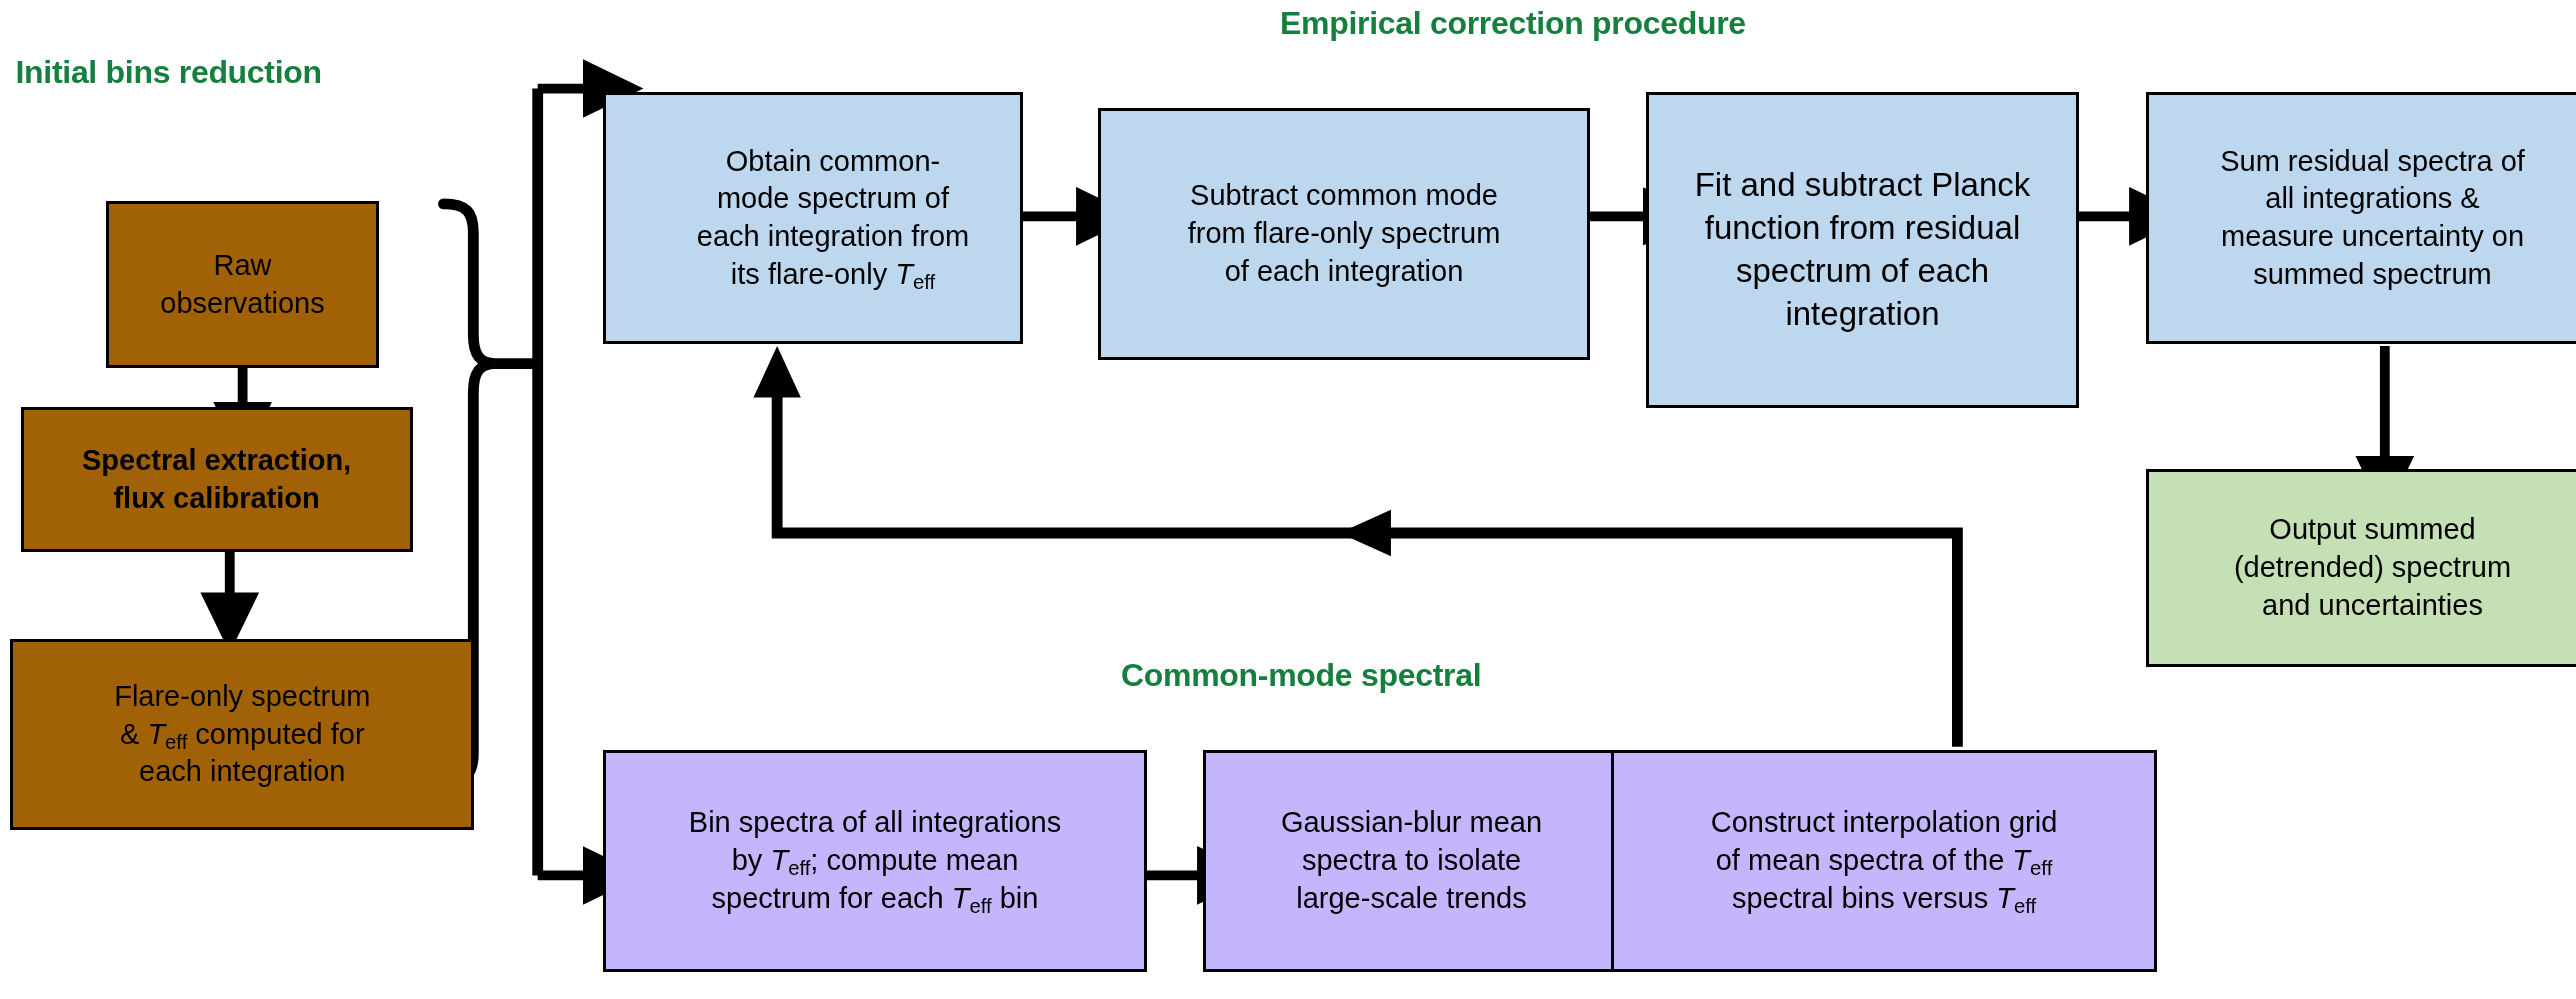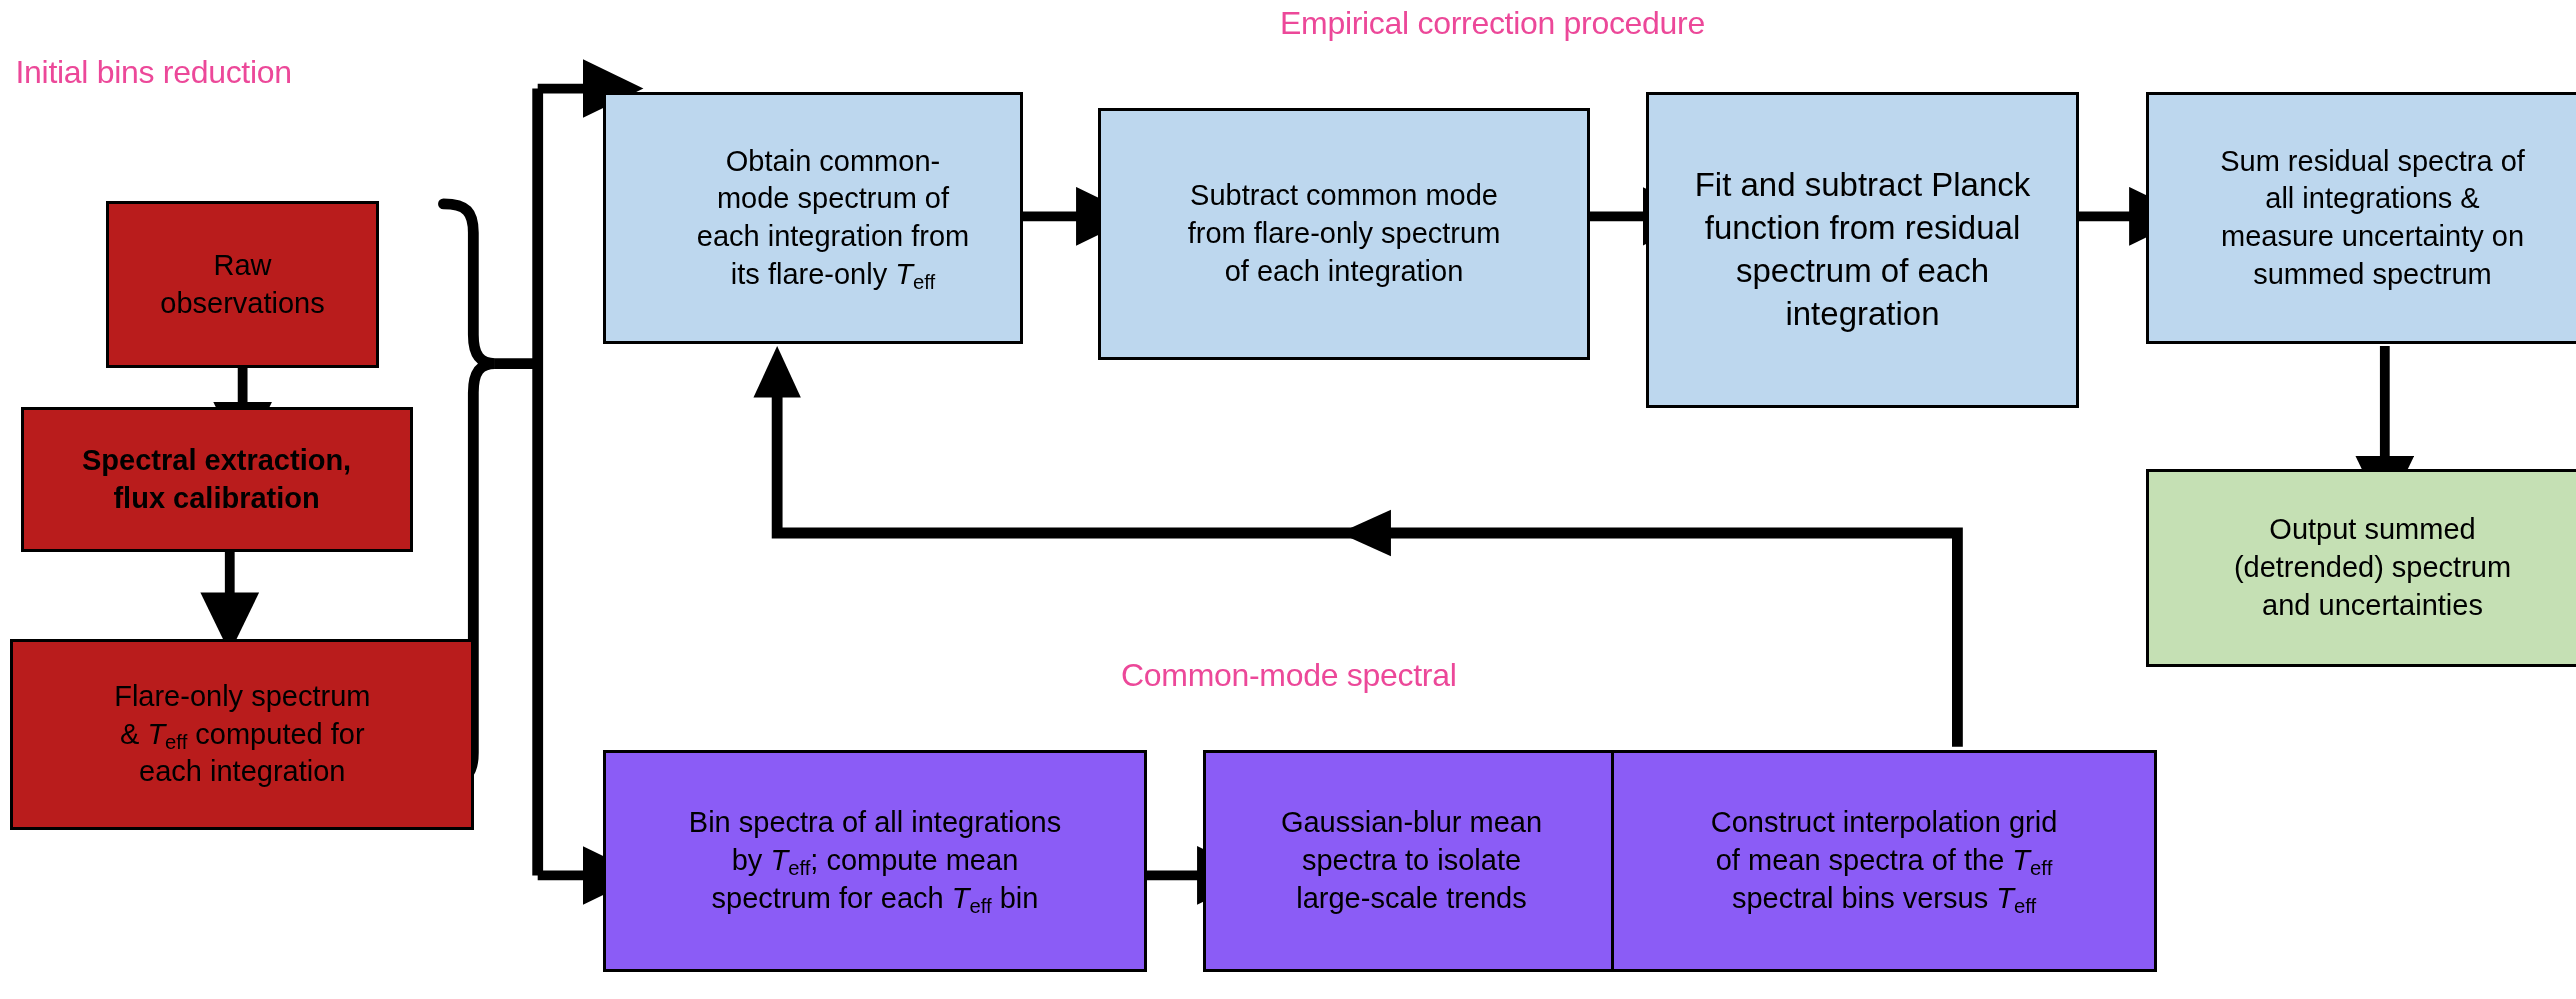--- a/index.html
+++ b/index.html
@@ -5,26 +5,26 @@
   html,body{margin:0;padding:0;background:#ffffff;}
   body{width:2612px;height:999px;overflow:hidden;
        font-family:"Liberation Sans","DejaVu Sans",sans-serif;}
   #stage{position:relative;width:2612px;height:999px;background:#fff;}
   svg.layer{position:absolute;left:0;top:0;width:2612px;height:999px;}
 
   .node{position:absolute;box-sizing:border-box;border:3.6px solid #000;
         display:flex;align-items:center;justify-content:center;text-align:center;
         line-height:1.30;color:#000;}
   .node .txt{display:block;padding:0 7.2px;width:100%;}
-  .grey{background:#b91c1c;}
+  .grey{background:#a16207;}
   .blue{background:#bdd7ee;}
-  .orange{background:#8b5cf6;}
+  .orange{background:#c4b5fd;}
   .green{background:#c5e0b4;}
 
-  .section-title{position:absolute;font-weight:normal;color:#ec4899;white-space:nowrap;
+  .section-title{position:absolute;font-weight:bold;color:#15803d;white-space:nowrap;
                  letter-spacing:-0.3px;}
   sub{font-size:0.70em;vertical-align:baseline;position:relative;top:0.26em;}
   .it{font-style:italic;}
 </style>
 </head>
 <body>
 
 <div id="stage">
 
   <svg class="layer" viewBox="0 0 5070 1940" xmlns="http://www.w3.org/2000/svg">

